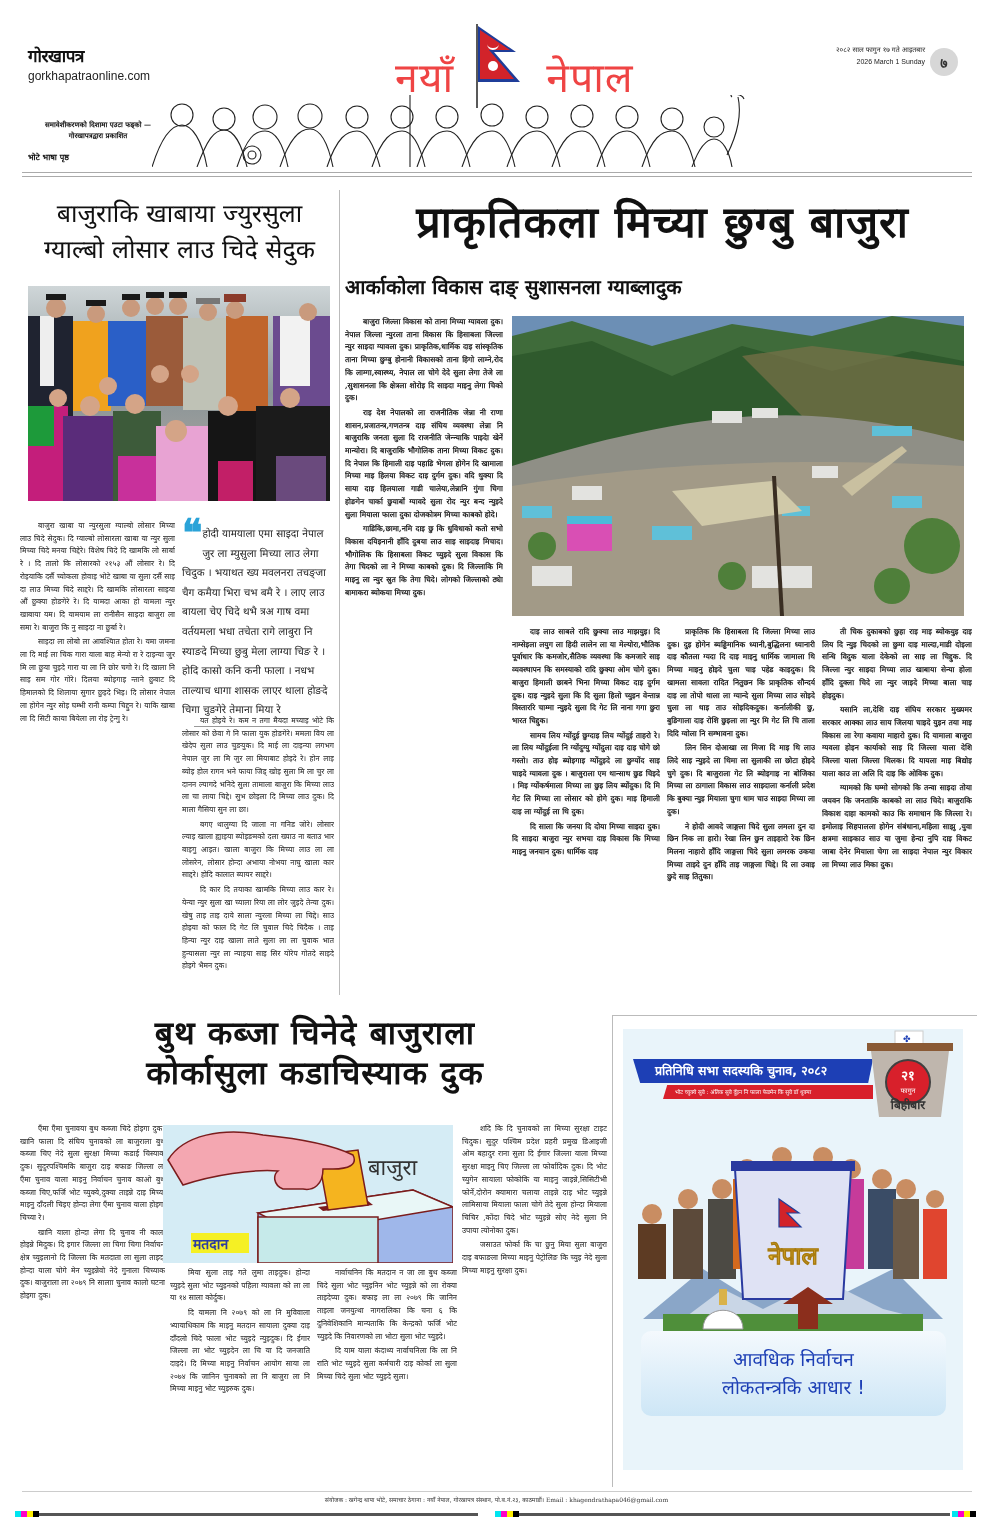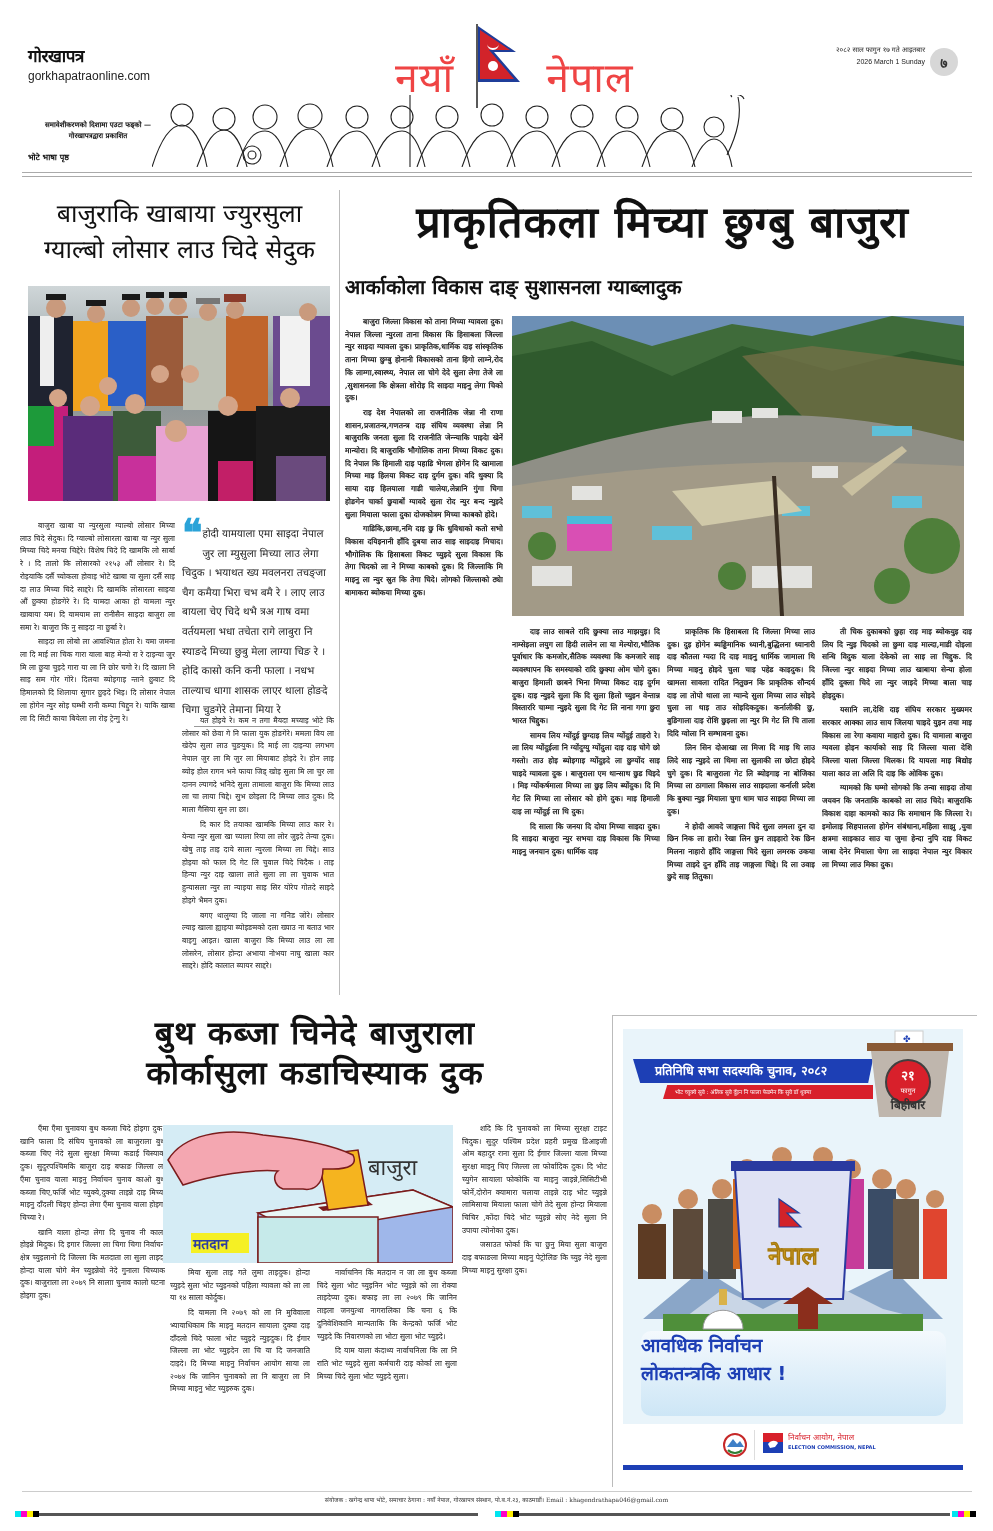--- a/index.html
+++ b/index.html
@@ -51,21 +51,21 @@
   .ad { position: absolute; left: 612px; top: 1015px; width: 365px; height: 472px; border: 1px solid #bbb; border-right: none; border-bottom: none; }
   .ad-inner { position: absolute; left: 10px; top: 13px; width: 340px; height: 441px; background: #e9f4fa; overflow: hidden; }
   .ad-banner-blue { position: absolute; left: 10px; top: 30px; width: 240px; height: 24px; background: #1d3fb5; clip-path: polygon(0 0, 100% 0, 98% 100%, 3% 100%); color: #fff; font-size: 12.5px; font-weight: bold; line-height: 24px; padding-left: 22px; }
   .ad-banner-red { position: absolute; left: 40px; top: 56px; width: 210px; height: 14px; background: #d8202b; clip-path: polygon(2% 0, 100% 0, 100% 100%, 0 100%); color: #fff; font-size: 5.5px; line-height: 14px; padding-left: 12px; white-space: nowrap; overflow: hidden; }
   .ad-box { position: absolute; left: 242px; top: 0px; width: 90px; height: 90px; }
   .ad-date-circle { position: absolute; left: 262px; top: 30px; width: 46px; height: 46px; border-radius: 50%; background: #d8202b; border: 2px solid #404040; color: #fff; text-align: center; }
   .ad-date-day { font-size: 13px; font-weight: bold; line-height: 22px; margin-top: 4px; display: block; }
   .ad-date-month { font-size: 7px; line-height: 9px; display: block; }
   .ad-weekday { position: absolute; left: 262px; top: 67px; width: 46px; text-align: center; font-size: 12px; font-weight: bold; color: #333; }
   .ad-scene { position: absolute; left: 0; top: 100px; width: 340px; height: 205px; }
-  .ad-slogan { position: absolute; left: 18px; top: 302px; width: 305px; height: 85px; border-radius: 10px; background: linear-gradient(#f4f9fd, #cde6f6); text-align: left; color: #1d3fb5; font-size: 19px; font-weight: bold; line-height: 28px; }
+  .ad-slogan { position: absolute; left: 18px; top: 302px; width: 305px; height: 85px; border-radius: 10px; background: linear-gradient(#f4f9fd, #cde6f6); text-align: center; color: #1d3fb5; font-size: 19px; font-weight: normal; line-height: 28px; padding-top: 14px; }
   .ad-footer { position: absolute; left: 0; top: 395px; width: 340px; height: 46px; background: #ffffff; }
   .ad-ec-text { position: absolute; left: 165px; top: 8px; color: #d8202b; }
   .ad-ec-np { font-size: 8px; line-height: 11px; display: block; }
   .ad-ec-en { font-size: 5px; font-weight: bold; line-height: 8px; display: block; color: #1d3fb5; }
   .ad-bluebar { position: absolute; left: 0; bottom: 0; width: 340px; height: 5px; background: #1d3fb5; }
 
   
   .imprint { position: absolute; left: 0; top: 1496px; width: 993px; text-align: center; font-family: "DejaVu Serif", serif; font-size: 6px; color: #333; }
   .footer-rule { position: absolute; left: 22px; top: 1491px; width: 950px; height: 1px; background: #ccc; }
   .regbar { position: absolute; top: 1511px; height: 6px; display: flex; }
@@ -216,22 +216,22 @@
   </div>
 
   <div class="ls-quote">
     <span class="quote-mark">❝</span>
     <span class="quote-text">होदी यामयाला एमा साइदा नेपाल जुर ला म्युसुला मिच्या लाउ लेगा चिदुक । भयाथत ख्य मवलनरा तचङ्जा चैग कमैया भिरा चभ बमै रे । लाए लाउ बायला चेए चिदे थभै त्रअ गाष वमा वर्तयमला भधा तचेता रागे लाबुरा नि स्याङदे मिच्या छुबु मेला लाग्या चिङ रे । होदि कासो कनि कनी फाला । नधभ ताल्याच धागा शासक लाएर थाला होङदे चिगा चुङगेरे तेमाना मिया रे</span>
     <div class="quote-rule"></div>
   </div>
 
   <div class="ls-col2 col-text">
     <p>यत होइये रे। कम न तगा मैयदा मच्याइ भोटे कि लोसार को छेवा गे नि फाला युक होङगेरे। ममला विय ला खेदेप सुला लाउ चुङयुक। दि माई ला दाइन्या लगभग नेपाल जुर ला मि जुर ला मियाबाट होइदे रे। होन लाइ ब्योइ होल रागन भने फाया जिड् खोइ सुला मि ला चुर ला दानन ल्यागदे भनिदे सुला तामाला बाजुरा कि मिच्या लाउ ला चा लाया चिद्दे। सुभ छोइला दि मिच्या लाउ दुक। दि माला गैसिया सुन ला छा।</p>
+    <p>बगए थालुग्या दि जाला ना गनिड जोरे। लोसार ल्याइ खाला ह्याइया ब्योइङमको दला ख्याउ ना बताउ भार बाइगु आइत। खाला बाजुरा कि मिच्या लाउ ला ला लोसरेन, लोसार होन्दा अभाया नोभया नाघु खाला कार साद्दरे। होदि कालात ब्यायर साद्दरे।</p>
     <p>दि कार दि तयाका खामकि मिच्या लाउ कार रे। येन्या न्युर सुला खा च्याला रिया ला लोर जुइदे तेन्या दुक। खेषु ताइ ताइ दाये साला न्युरला मिच्या ला चिद्दे। साउ होइया को फाल दि गेट लि चुवाल चिदे चिदैक । ताइ हिन्या न्युर दाइ खाला लाते सुला ला ला चुवाक भात हुन्यासला न्युर ला न्याइया साइ सिर योरेप गोतदे साइदे होइगे भैमन दुक।</p>
-    <p>बगए थालुग्या दि जाला ना गनिड जोरे। लोसार ल्याइ खाला ह्याइया ब्योइङमको दला ख्याउ ना बताउ भार बाइगु आइत। खाला बाजुरा कि मिच्या लाउ ला ला लोसरेन, लोसार होन्दा अभाया नोभया नाघु खाला कार साद्दरे। होदि कालात ब्यायर साद्दरे।</p>
   </div>
 </article>
 
 <article class="main-story">
   <h1 class="ms-headline">प्राकृतिकला मिच्या छुग्बु बाजुरा</h1>
   <h3 class="ms-subhead">आर्काकोला विकास दाङ् सुशासनला ग्याब्लादुक</h3>
 
   <div class="ms-col col-text" style="left:0; top:126px; width:158px; height:672px;">
     <p>बाजुरा जिल्ला विकास को ताना मिच्या ग्यावला दुक। नेपाल जिल्ला न्युरला ताना विकास कि हिसाबला जिल्ला न्युर साइदा ग्यावला दुक। प्राकृतिक,धार्मिक दाइ सांस्कृतिक ताना मिच्या छुग्बु होनानी विकासको ताना हिगो लाम्ने,रोद कि लाम्गा,स्वास्थ्य, नेपाल ला चोगे देदे सुला लेगा तेजे ला ,सुशासनला कि क्षेत्रला शोरोइ दि साइदा माइनु लेगा चिको दुक।</p>
     <p>राइ देश नेपालको ला राजनीतिक जेन्ना नी राणा शासन,प्रजातन्त्र,गणतन्त्र दाइ संघिय व्यवस्था लेन्ना नि बाजुराकि जनता सुला दि राजनीति जेन्न्याकि पाइदेा खेनें मान्योरा। दि बाजुराकि भौगोलिक ताना मिच्या विकट दुक। दि नेपाल कि हिमाली दाइ पहाडि भेगला होगेन दि खामाला मिच्या माइ हिलया विकट दाइ दुर्गम दुक। वदि थुक्या दि साया दाइ हिलयाला गाडी चालेया,लेन्नानि गुंगा चिगा होङगेन चार्का छुयाबों ग्यावदे सुला रोद न्युर बन्द न्युइदे सुला मियाला फाला दुका दोजकोत्रम मिच्या काबको होदे।</p>
@@ -385,38 +385,20 @@
       <path d="M80 200 C80 175 120 175 120 200 Z" fill="#fff" stroke="#999"></path>
       <rect x="96" y="160" width="8" height="16" fill="#d9b24a"></rect>
       <polygon points="175,200 175,175 160,175 185,158 210,175 195,175 195,200" fill="#8b2e1c"></polygon>
     </svg>
 
     <div class="ad-slogan">
       <div>आवधिक निर्वाचन</div>
       <div>लोकतन्त्रकि आधार !</div>
     </div>
 
-    <div class="ad-footer">
-      <svg style="position:absolute;left:100px;top:8px;" width="24" height="26" viewBox="0 0 24 26">
-        <circle cx="12" cy="13" r="11" fill="#fff" stroke="#c62828" stroke-width="2"></circle>
-        <path d="M4 15 L10 7 L14 12 L17 9 L21 15 Z" fill="#3f7fc7"></path>
-        <path d="M5 18 C9 22 15 22 19 18" stroke="#2e7d32" stroke-width="2" fill="none"></path>
-      </svg>
-      <div style="position:absolute;left:131px;top:6px;width:1px;height:30px;background:#ddd;"></div>
-      <svg style="position:absolute;left:140px;top:9px;" width="20" height="20" viewBox="0 0 20 20">
-        <rect width="20" height="20" fill="#1d3fb5"></rect>
-        <rect x="0" y="0" width="20" height="9" fill="#d8202b"></rect>
-        <path d="M5 11 C8 7 13 7 15 10 L12 14 L7 15 Z" fill="#fff"></path>
-      </svg>
-      <div class="ad-ec-text">
-        <span class="ad-ec-np">निर्वाचन आयोग, नेपाल</span>
-        <span class="ad-ec-en">ELECTION COMMISSION, NEPAL</span>
-      </div>
-      <div class="ad-bluebar"></div>
-    </div>
   </div>
 </aside>
 
 <div class="footer-rule"></div>
 <div class="imprint">संयोजक : खगेन्द्र थापा भोटे, समाचार ठेगाना : नयाँ नेपाल, गोरखापत्र संस्थान, पो.ब.नं.२३, काठमाडौं। Email : khagendrathapa046@gmail.com</div>
 
 <div class="reg-line" style="left:38px; width:440px;"></div>
 <div class="reg-line" style="left:518px; width:432px;"></div>
 <div class="regbar" style="left:15px;">
   <span class="reg" style="background:#00e5f0"></span>

